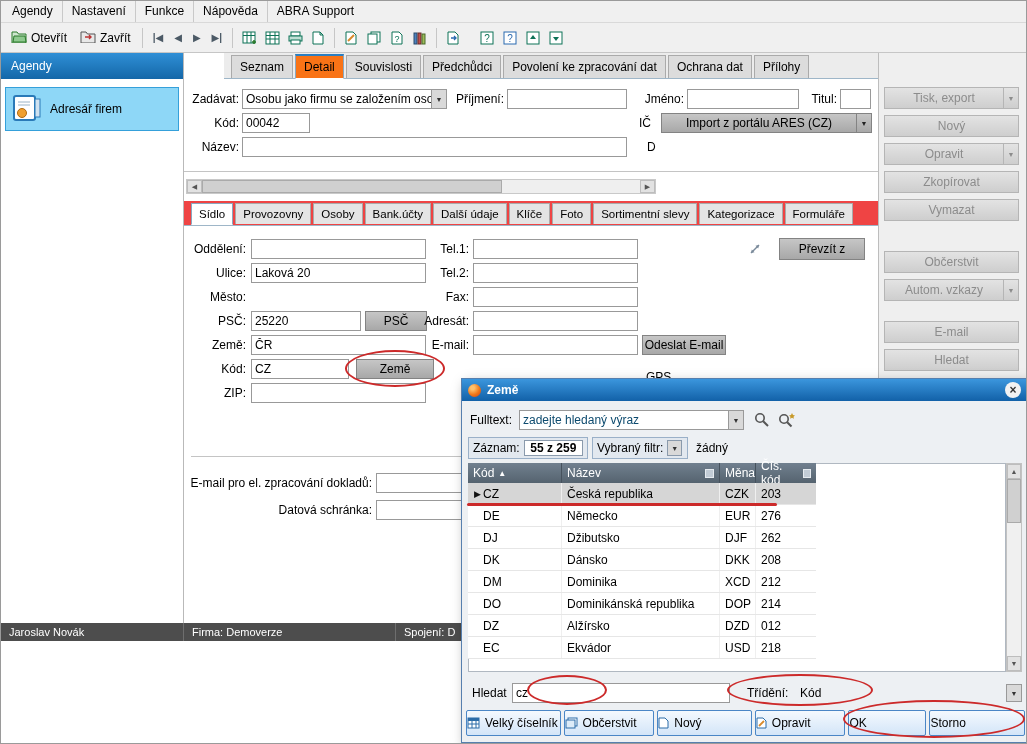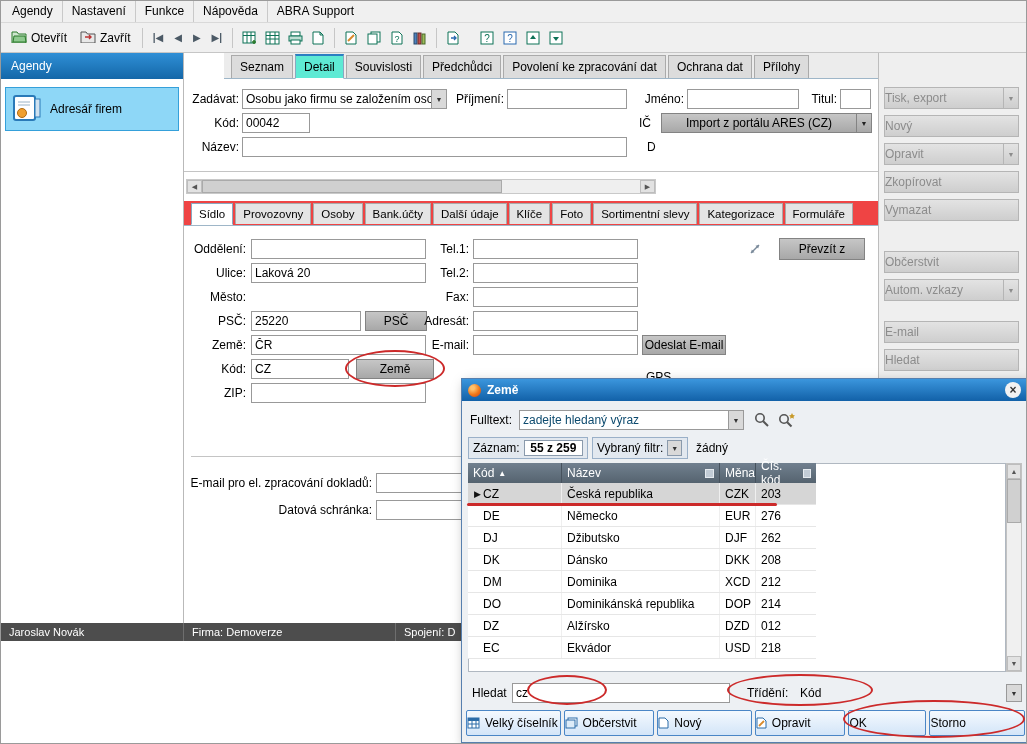--- a/index.html
+++ b/index.html
@@ -19,21 +19,21 @@
   .navbtn { color:#4c5a66; font-size:10px; padding:4px 5px; font-weight:bold; white-space:nowrap; }
 
   
   .sidebar { position:absolute; left:0; top:52px; width:183px; height:570px; background:#fff; border-right:1px solid #b9b9b9; }
   .sidebar-header { height:26px; background:linear-gradient(#2f8fd6,#1467a8); color:#fff; display:flex; align-items:center; padding:0 10px; }
   .sidebar-item { position:absolute; left:4px; top:34px; width:174px; height:44px; background:#8ed7f7; border:1px solid #35a0da; display:flex; align-items:center; gap:8px; padding:0 6px; }
 
   
   .maintabs { position:absolute; left:183px; top:52px; width:694px; height:26px; background:#ececec; display:flex; align-items:flex-end; padding-left:7px; border-bottom:1px solid #9eb6c8;margin-left:40px; }
   .tab { padding:4px 8px; background:#dcdcdc; border:1px solid #aaa; border-bottom:none; margin-right:2px; white-space:nowrap; }
-  .tab.active { background:#5eead4; border-color:#8aa8c0; border-top:2px solid #2b7fc2; border-bottom:1px solid #fff; margin-bottom:-1px; position:relative; z-index:2; }
+  .tab.active { background:#f97316; border-color:#8aa8c0; border-top:2px solid #2b7fc2; border-bottom:1px solid #fff; margin-bottom:-1px; position:relative; z-index:2; }
 
   
   .main { position:absolute; left:183px; top:78px; width:694px; height:544px; background:#fff; }
   .lbl { position:absolute; height:20px; line-height:20px; white-space:nowrap; }
   .r { text-align:right; }
   .field { position:absolute; height:20px; border:1px solid #999; background:#fff; font:inherit; padding:0 3px; outline:none; }
   .gbtn { position:absolute; height:20px; background:linear-gradient(#c6c6c6,#a8a8a8); border:1px solid #838383; display:flex; align-items:center; justify-content:center; white-space:nowrap; }
   .combo { position:absolute; height:20px; background:#fff; border:1px solid #999; display:flex; }
   .combo-text { flex:1; line-height:18px; padding:0 3px; white-space:nowrap; overflow:hidden; }
   .combo-btn { width:15px; background:#d9d9d9; border-left:1px solid #999; display:flex; align-items:center; justify-content:center; font-size:7px; color:#333; }
@@ -44,21 +44,21 @@
   .sb-btn { background:#e2e2e2; border:1px solid #bdbdbd; color:#555; font-size:7px; display:flex; align-items:center; justify-content:center; }
   .sb-thumb { background:#d0d0d0; border:1px solid #aaa; }
 
   .subtabs { position:absolute; left:0; top:122px; width:694px; height:25px; display:flex; align-items:center; padding-left:7px; border-bottom:1px solid #9eb6c8; background:#ef4444; }
   .stab { padding:4px 7px; background:#e4e4e4; border:1px solid #aaa; border-bottom:none; margin-right:2px; white-space:nowrap; font-size:11.5px; }
   .stab.active { background:#fff; border-color:#8aa8c0; border-bottom:1px solid #fff; margin-bottom:-1px; position:relative; z-index:2; }
 
   
   .rpanel { position:absolute; left:877px; top:52px; width:150px; height:570px; background:#efefef; border-left:1px solid #bdbdbd; }
   .rbtn { position:absolute; left:5px; width:135px; height:22px; background:linear-gradient(#e3e3e3,#cecece); border:1px solid #b5b5b5; color:#8c8c8c; display:flex; align-items:center; }
-  .rbtn .cap { flex:1; }
+  .rbtn .cap { flex:1; text-align:center; }
   .rbtn .split { border-left:1px solid #b5b5b5; color:#8c8c8c; }
 
   
   .statusbar { position:absolute; left:0; top:622px; width:1027px; height:18px; background:#4d4d4d; color:#fff; font-size:11px; display:flex; align-items:stretch; }
   .status-seg { padding:0 8px; display:flex; align-items:center; border-right:1px solid #6e6e6e; white-space:nowrap; }
 
   
   .dialog { position:absolute; left:460px; top:377px; width:567px; height:365px; background:#edf0f3; border:1px solid #567fae; box-shadow:4px 5px 12px rgba(0,0,0,.35); z-index:10; }
   .dlg-title { height:22px; background:linear-gradient(#3b96dd,#1261a8); display:flex; align-items:center; padding:0 6px; gap:6px; }
   .abra-ball { width:13px; height:13px; border-radius:50%; background:radial-gradient(circle at 35% 30%, #ffc06a 15%, #f07818 55%, #d9480f 90%); }

